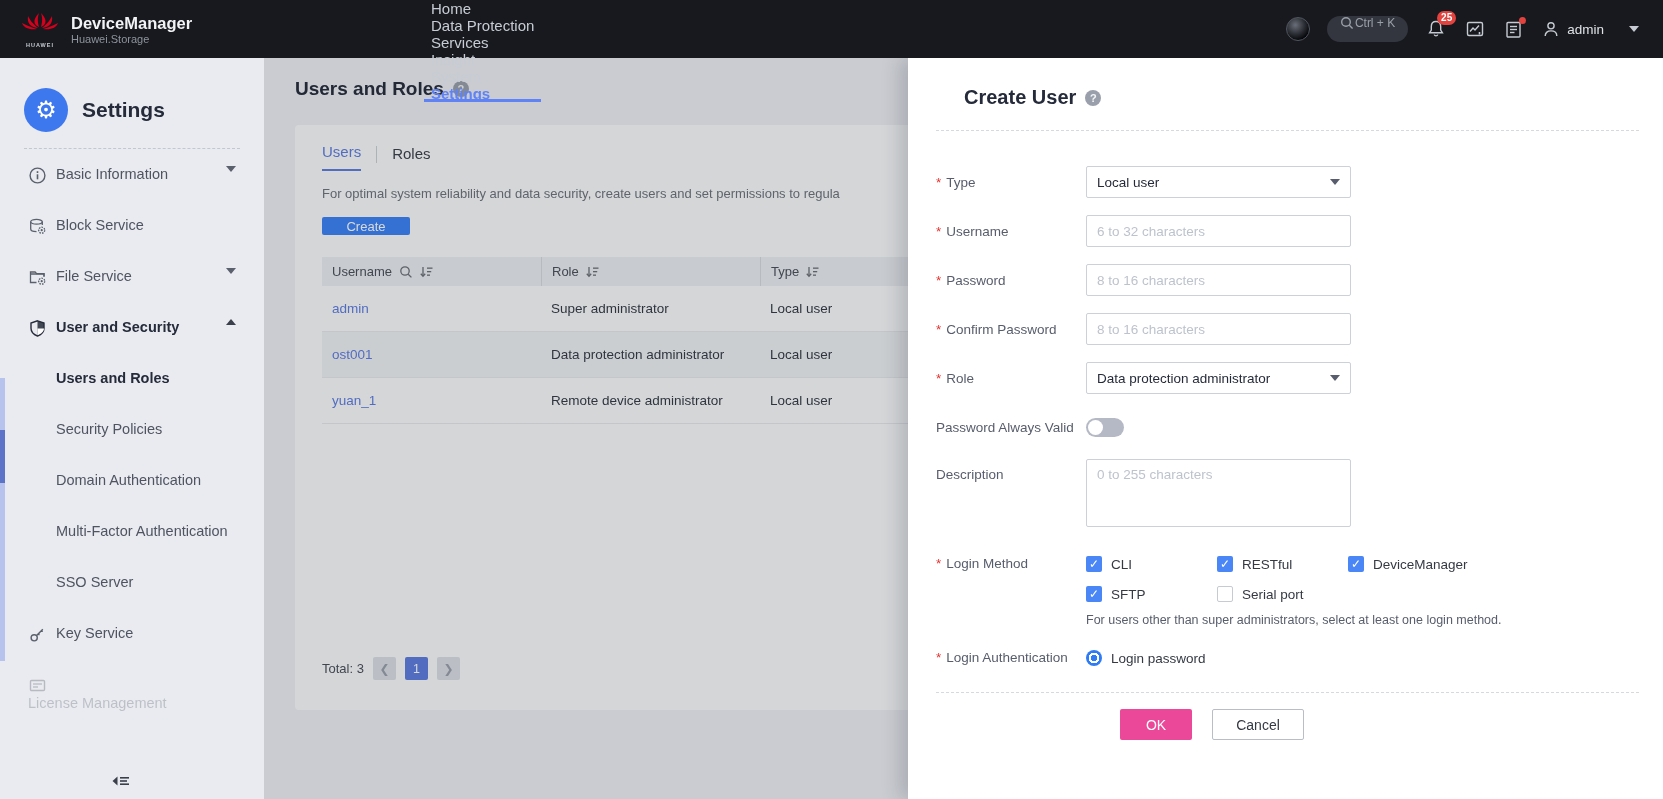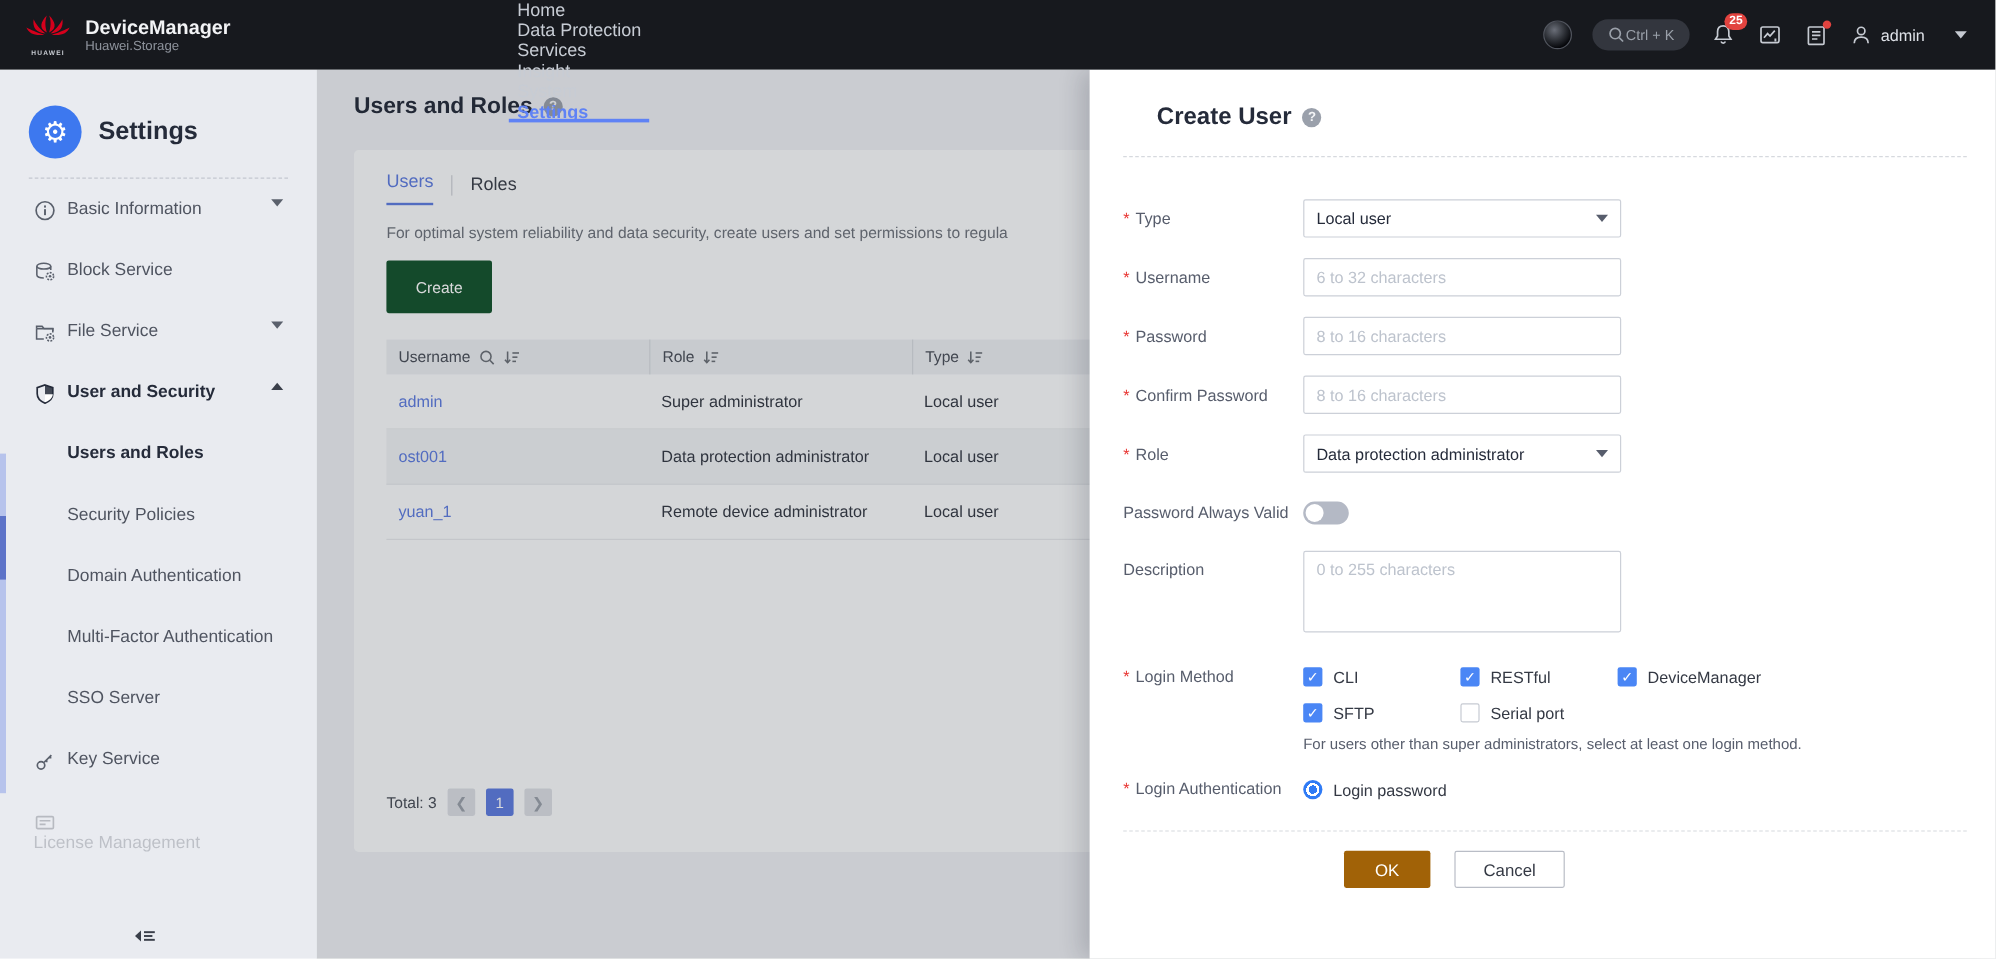--- a/index.html
+++ b/index.html
@@ -11,21 +11,21 @@
   .logo-wrap { display:flex; flex-direction:column; align-items:center; }
   .logo-word { color:#c9cdd4; font-size:5.5px; letter-spacing:1px; margin-top:1px; font-weight:bold; }
   .brand-product { color:#f2f3f5; font-size:16.5px; font-weight:600; line-height:1.25; }
   .brand-sub { color:#8e939c; font-size:11px; }
   .nav-links { display:flex; height:100%; margin-left:160px;flex-direction:column; }
   .nav-link { display:flex; align-items:center; height:100%; padding:0 21px; font-size:15px; color:#c7ccd4; position:relative; cursor:pointer; white-space:nowrap; }
   .nav-link.active { color:#5f82f5; font-weight:bold; }
   .nav-link.active::after { content:""; position:absolute; left:14px; right:14px; bottom:0; height:3px; background:#5f82f5; }
   .nav-right { margin-left:auto; display:flex; align-items:center; gap:17px; padding-right:24px; }
   .orb { width:24px; height:24px; border-radius:50%; background:radial-gradient(circle at 38% 32%, #6a6e78 0%, #2b2e34 45%, #05060a 75%); border:1px solid #51555e; }
-  .search-pill { height:26px; border-radius:13px; background:#33363e; display:flex; align-items:center; gap:1px; padding:0 13px; color:#9aa0a9; font-size:12px; cursor:pointer; }
+  .search-pill { height:26px; border-radius:13px; background:#33363e; display:flex; align-items:flex-start; gap:1px; padding:0 13px; color:#9aa0a9; font-size:12px; cursor:pointer; }
   .icon-btn { position:relative; display:flex; cursor:pointer; }
   .icon-btn svg { display:block; }
   .badge { position:absolute; top:-7px; right:-9px; background:#e2433f; color:#fff; font-size:10px; line-height:1; border-radius:8px; padding:2px 4px; font-weight:bold; }
   .red-dot { position:absolute; top:-2px; right:-2px; width:7px; height:7px; border-radius:50%; background:#e2433f; }
   .user-chip { display:flex; align-items:center; gap:6px; color:#dfe2e8; font-size:13.5px; cursor:pointer; }
   .chev-down { width:0; height:0; border-left:5px solid transparent; border-right:5px solid transparent; border-top:6px solid #c6cad2; margin-left:8px; }
 
   
   .sidebar { position:absolute; top:58px; left:0; bottom:0; width:264px; background:#e9ebf0; z-index:8; }
   .sidebar-header { display:flex; align-items:center; gap:14px; padding:30px 0 0 24px; }
@@ -53,21 +53,21 @@
   .main-title { font-size:19px; font-weight:bold; color:#252b3a; }
   .help-icon { width:16px; height:16px; border-radius:50%; background:#9aa0ab; color:#f4f5f7; font-size:11px; font-weight:bold; display:flex; align-items:center; justify-content:center; flex:none; }
   .help-icon::before { content:"?"; }
   .card { position:absolute; left:31px; top:67px; width:1310px; height:585px; background:#fbfcfd; border-radius:4px; }
   .tabs { display:flex; align-items:flex-end; gap:15px; padding:18px 0 0 27px; font-size:15px; }
   .tab { padding-bottom:9px; cursor:pointer; }
   .tab.active { color:#5e7ce0; border-bottom:2px solid #5e7ce0; }
   .tab.inactive { color:#3a3f4a; }
   .tab-sep { width:1px; height:17px; background:#cdd0d6; margin-bottom:8px; }
   .card-desc { margin:15px 27px 0 27px; font-size:13px; color:#6e737c; white-space:nowrap; overflow:hidden; }
-  .create-btn { margin:16px 0 0 27px; width:88px; height:44px; background:#14532d; color:#fff; font-size:13px; border-radius:2px; display:flex; align-items:center; justify-content:center; cursor:pointer; }
+  .create-btn { margin:16px 0 0 27px; width:88px; height:18px; background:#3b82f6; color:#fff; font-size:13px; border-radius:2px; display:flex; align-items:center; justify-content:center; cursor:pointer; }
   .table { margin:22px 0 0 27px; width:1256px; font-size:13.5px; }
   .thead { height:29px; background:#eceef2; display:flex; align-items:center; color:#4a4f59; font-size:13px; }
   .th { display:flex; align-items:center; gap:7px; padding-left:10px; height:100%; }
   .col1 { width:219px; flex:none; }
   .col2 { width:219px; flex:none; }
   .col3 { flex:1; }
   .th.col2, .th.col3 { border-left:1px solid #d8dbe0; }
   .trow { height:46px; display:flex; align-items:center; border-bottom:1px solid #e7e9ec; }
   .trow.alt { background:#f0f2f5; }
   .td { padding-left:10px; color:#343944; }
@@ -103,21 +103,21 @@
   .cb-item.wide { width:168px; }
   .checkbox { width:16px; height:16px; border-radius:2px; flex:none; display:flex; align-items:center; justify-content:center; }
   .checkbox.checked { background:#4a86f5; color:#fff; font-size:12px; }
   .checkbox.checked::before { content:"\2713"; }
   .checkbox.unchecked { background:#fff; border:1px solid #c6cad2; }
   .method-note { margin-top:11px; font-size:12.5px; color:#575d6c; }
   .radio { width:16px; height:16px; border-radius:50%; flex:none; background:radial-gradient(circle, #2f7bf5 0 3.5px, #fff 3.5px 5.5px, #2f7bf5 5.5px 8px); cursor:pointer; }
   .auth-option { display:flex; align-items:center; gap:9px; font-size:13.5px; color:#343944; margin-top:8px; }
   .footer-divider { border-top:1px dashed #d6d9de; margin:16px 24px 0 28px; }
   .drawer-footer { display:flex; gap:20px; padding:16px 0 0 212px; }
-  .ok-btn { width:72px; height:31px; background:#a16207; color:#fff; font-size:14px; border-radius:2px; display:flex; align-items:center; justify-content:center; cursor:pointer; }
+  .ok-btn { width:72px; height:31px; background:#ec4899; color:#fff; font-size:14px; border-radius:2px; display:flex; align-items:center; justify-content:center; cursor:pointer; }
   .cancel-btn { width:92px; height:31px; background:#fff; border:1px solid #b9bdc6; color:#343944; font-size:14px; border-radius:2px; display:flex; align-items:center; justify-content:center; cursor:pointer; }
 </style>
 </head>
 <body>
 
 <header class="navbar">
   <div class="brand">
     <div class="logo-wrap">
       <svg width="40" height="30" viewBox="0 0 40 30">
         <g fill="#d5001c">

